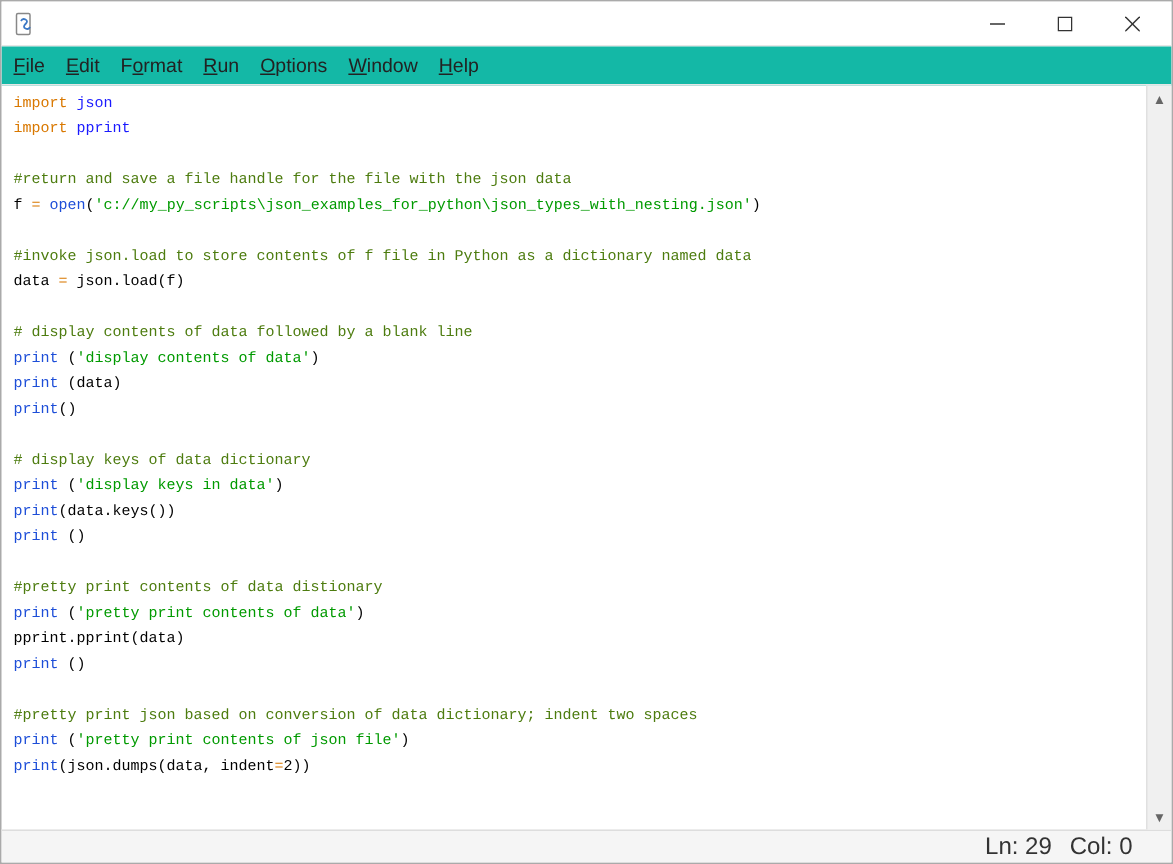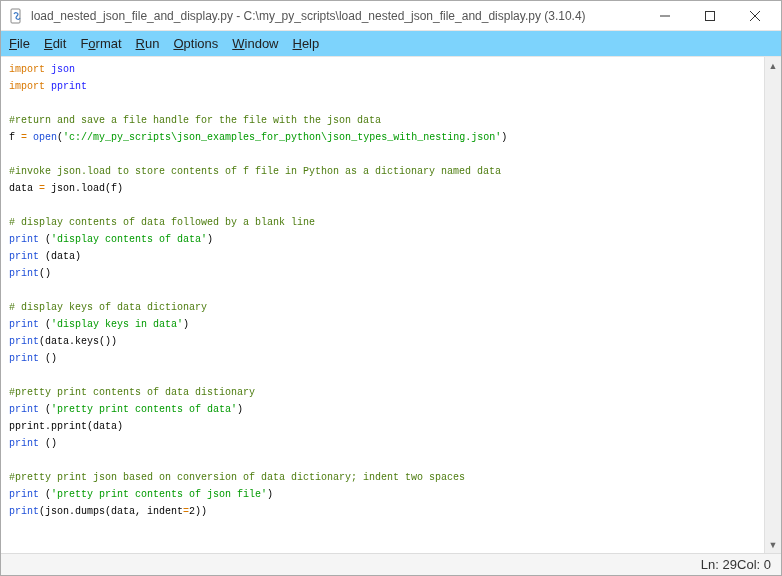--- a/index.html
+++ b/index.html
@@ -46,21 +46,21 @@
     color: #555;
   }
   .win-btn svg { display:block; }
   .menubar {
     height: 26px;
     display: flex;
     align-items: center;
     padding: 0 8px;
     gap: 14px;
     border-bottom: 1px solid #e6e6e6;
-    background: #7dd3fc;
+    background: #14b8a6;
   }
   .menu-item {
     font-size: 13px;
     color: #222;
     cursor: default;
   }
   .menu-item .ul { text-decoration: underline; }
   .editor-wrap {
     position: relative;
     height: calc(100% - 30px - 26px - 22px);
@@ -101,37 +101,37 @@
     font-size: 9px;
   }
   .scroll-arrow.up { top: 0; }
   .scroll-arrow.down { bottom: 0; }
   .statusbar {
     height: 22px;
     border-top: 1px solid #ddd;
     display: flex;
     align-items: center;
     justify-content: flex-end;
-    padding: 0 10px;
-    font-size: 13px;
+    padding: 0 26px;
+    font-size: 16px;
     color: #333;
     background: #f5f5f5;
+    gap: 12px;
   }
 </style>
 </head>
 <body>
 
 <div class="titlebar">
   <span class="app-icon">
     <svg width="16" height="16" viewBox="0 0 16 16">
       <rect x="2" y="1" width="9" height="14" rx="1" fill="#fff" stroke="#888" stroke-width="1"></rect>
       <path d="M5 6 q1 -2 3 -1 q2 1 0 3 q-2 2 0 3 q2 1 3 -1" fill="none" stroke="#3b78c5" stroke-width="1.2"></path>
     </svg>
   </span>
-  <span class="title-text">load_nested_json_file_and_display.py - C:\my_py_scripts\load_nested_json_file_and_display.py (3.10.4)</span>
   <span class="spacer"></span>
   <div class="win-controls">
     <div class="win-btn">
       <svg width="10" height="10">
           <line x1="0" y1="5" x2="10" y2="5" stroke="#333" stroke-width="1"></line>
         </svg>
     </div>
     <div class="win-btn">
       <svg width="10" height="10">
           <rect x="0.5" y="0.5" width="9" height="9" fill="none" stroke="#333" stroke-width="1"></rect>

